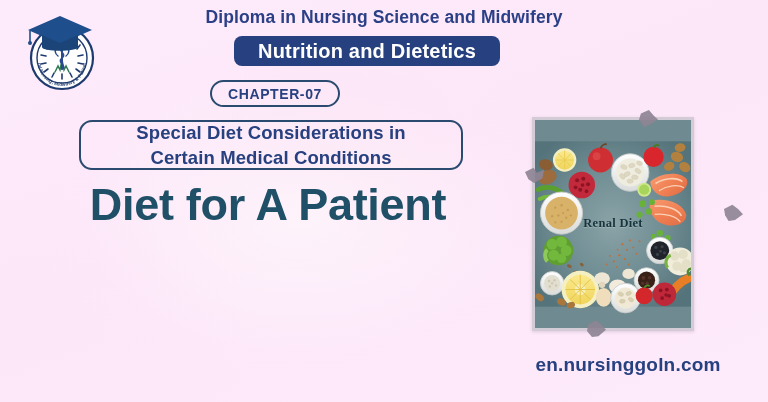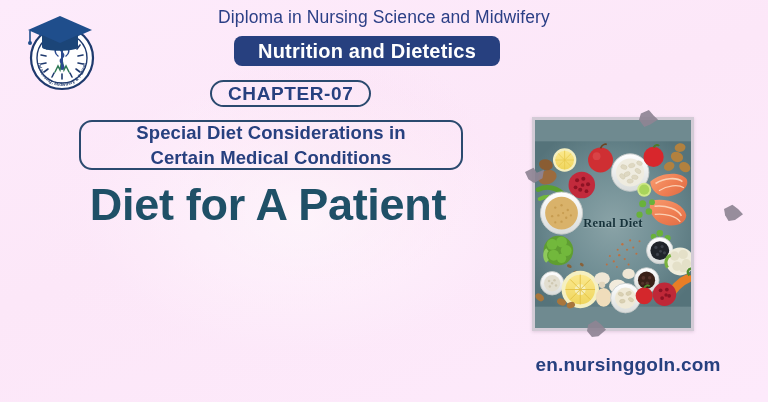--- a/index.html
+++ b/index.html
@@ -35,21 +35,21 @@
   .logo svg { display: block; width: 92px; height: 92px; }
 
   
   .diploma-line {
     position: absolute;
     left: 160px;
     top: 7px;
     width: 448px;
     text-align: center;
     font-size: 17.5px;
-    font-weight: 400;
+    font-weight: 700;
     letter-spacing: 0.1px;
     color: #2b3f86;
     white-space: nowrap;
   }
 
   .subject-badge {
     position: absolute;
     left: 234px;
     top: 36px;
     height: 30px;
@@ -72,21 +72,21 @@
     left: 210px;
     top: 80px;
     height: 27px;
     padding: 0 16px;
     display: flex;
     align-items: center;
     justify-content: center;
     border: 2.2px solid #2b4a6f;
     border-radius: 14px;
     color: #27407f;
-    font-size: 19px;
+    font-size: 14px;
     font-weight: 700;
     letter-spacing: 0.6px;
     white-space: nowrap;
     box-sizing: border-box;
   }
 
   .topic-box {
     position: absolute;
     left: 79px;
     top: 120px;

